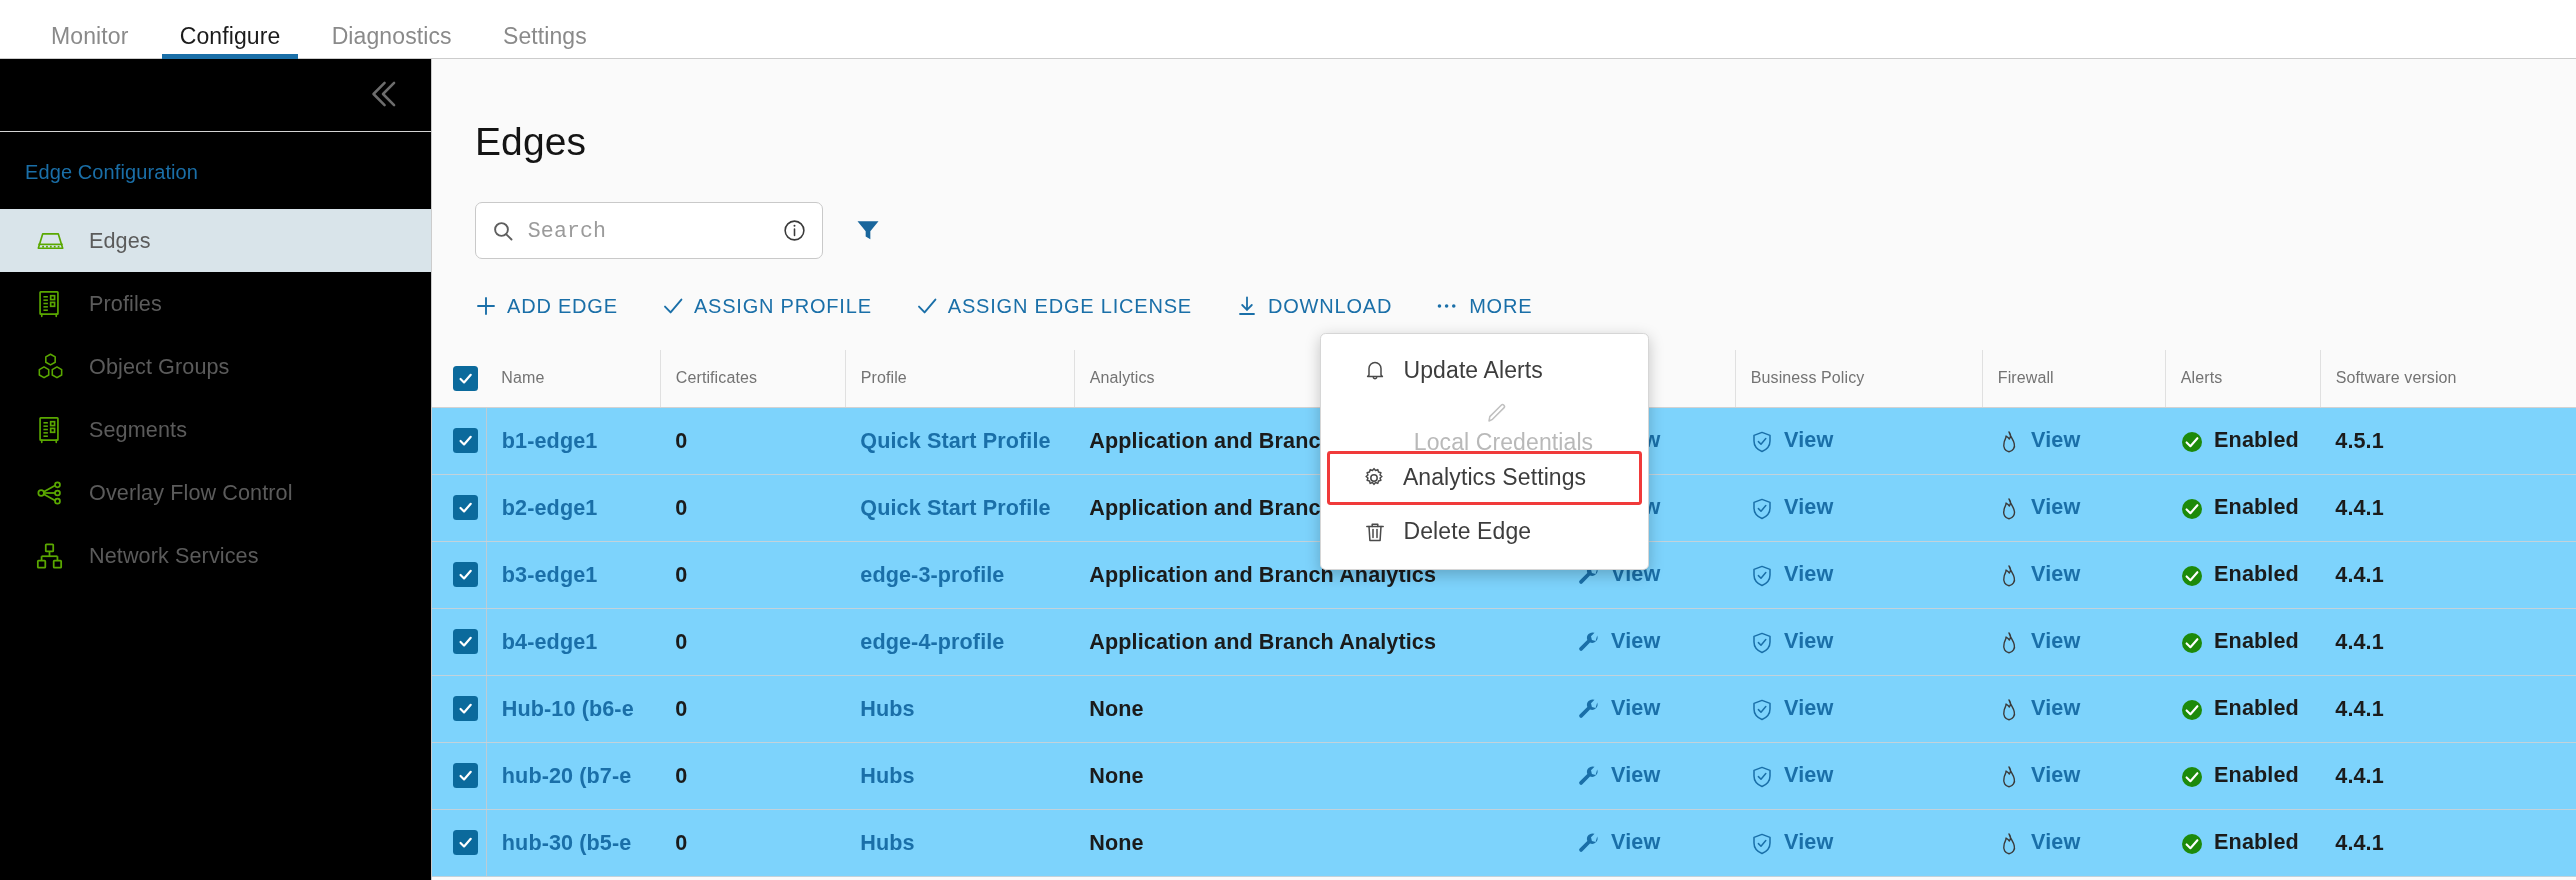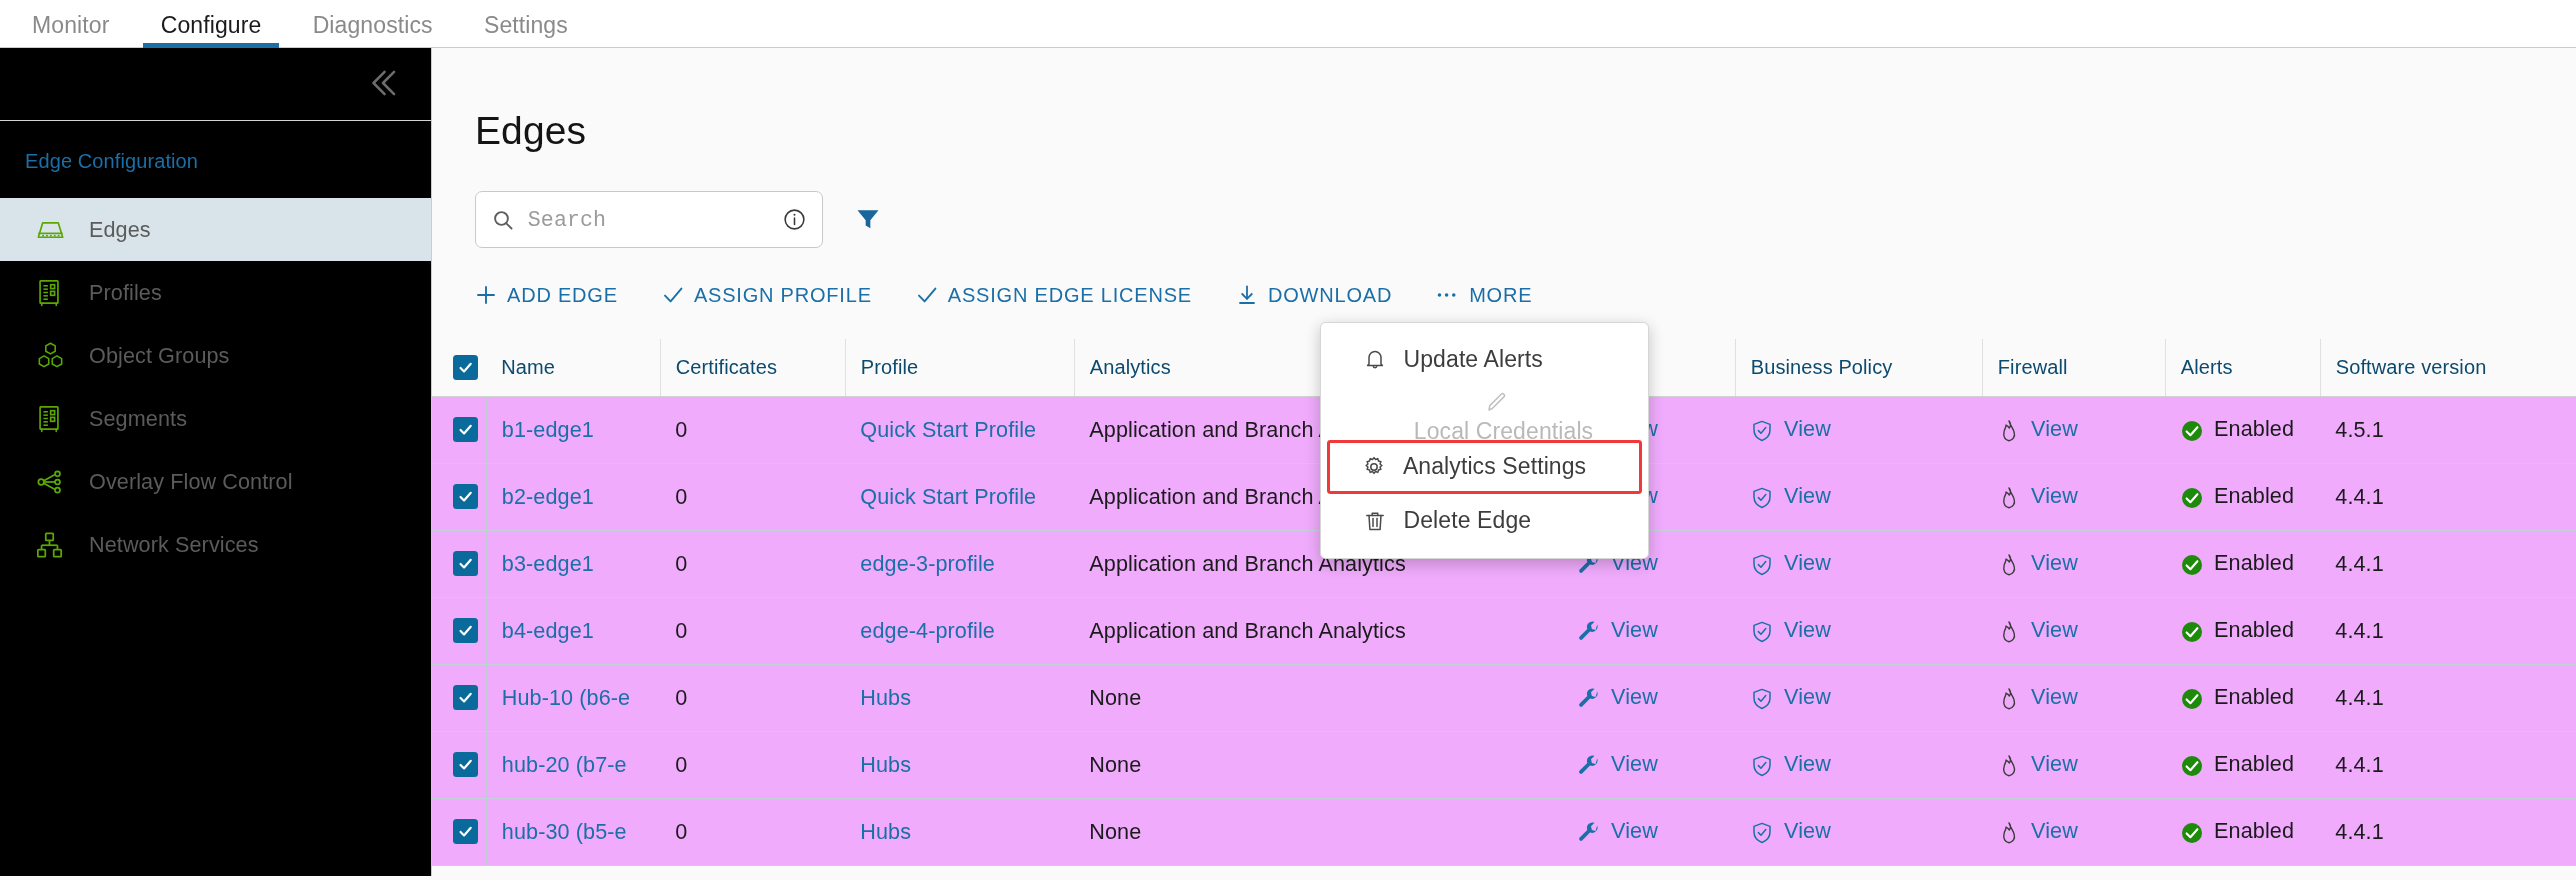--- a/index.html
+++ b/index.html
@@ -7,25 +7,25 @@
     width: 2576px;
     height: 880px;
     overflow: hidden;
     background: #fafafa;
     font-family: "Liberation Sans", sans-serif;
     -webkit-font-smoothing: antialiased;
   }
 
   
   #topnav {
-    height: 48px;
+    height: 59px;
     background: #ffffff;
     display: flex;
     align-items: flex-end;
-    padding-left: 14px;
+    padding-left: 33px;
     border-bottom: 1.4px solid #cccccc;
     position: relative;
   }
   .topnav-tab {
     font-size: 23px;
     color: #8a8a8a;
     padding: 0 18px 9.8px 18px;
     margin-right: 15.3px;
     position: relative;
     cursor: pointer;
@@ -152,36 +152,36 @@
     justify-content: center;
     margin-right: 9px;
   }
 
   
   #table-wrap { margin-top: 32px; width: 100%; }
   table { border-collapse: collapse; width: 100%; table-layout: fixed; }
   thead th {
     background: #fafafa;
     text-align: left;
-    font-size: 20px;
+    font-size: 16px;
     font-weight: 400;
-    color: #0c4a6e;
+    color: #737373;
     height: 57px;
     padding: 0 0 0 15.3px;
     border-right: 1.4px solid #e0e0e0;
     border-bottom: 1.4px solid #d2d2d2;
     vertical-align: middle;
     letter-spacing: 0.1px;
     overflow: hidden;
     white-space: nowrap;
   }
   thead th.cbcol { border-right: none; padding-left: 21px; width: 54px; }
   thead th:last-child { border-right: none; }
 
-  tbody tr { background: #f0abfc; }
+  tbody tr { background: #7dd3fc; font-weight: bold; }
   tbody td {
     height: 67px;
     font-size: 21.6px;
     color: #1b1b1b;
     padding: 0 0 0 15.3px;
     border-bottom: 1.4px solid #c3d2da;
     vertical-align: middle;
     overflow: hidden;
     white-space: nowrap;
     letter-spacing: 0.1px;

